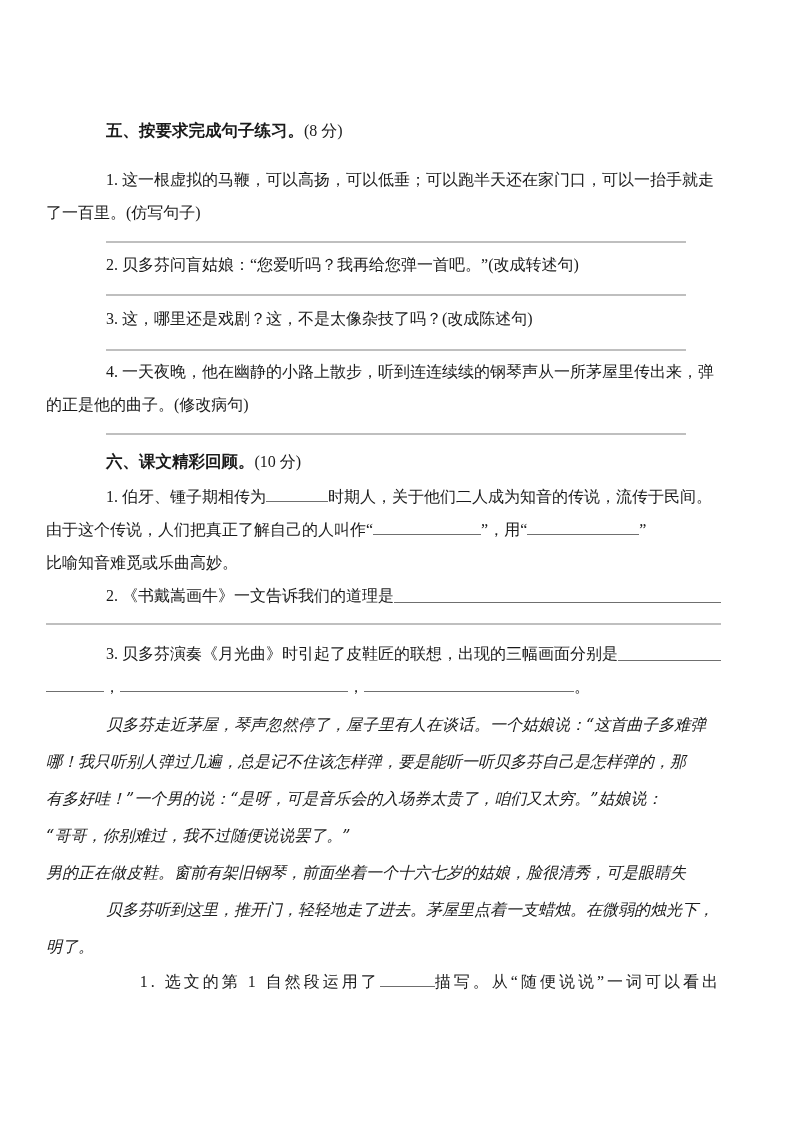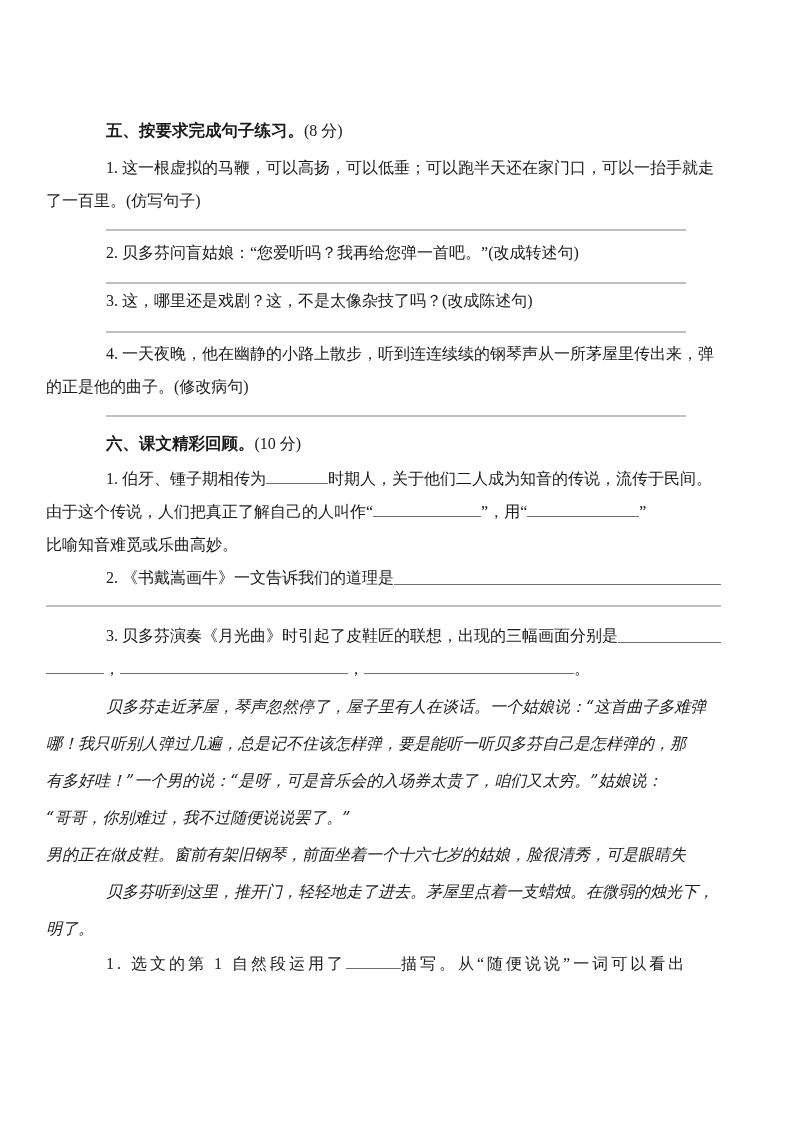--- a/index.html
+++ b/index.html
@@ -52,37 +52,37 @@
   }
   .fill-row{ display:flex; align-items:center; }
   .fill-row .grow{ flex:1 1 auto; }
   .kai{
     font-family:"DejaVu Serif","Liberation Serif",serif;
     font-style:italic;
     font-size:16px;
     line-height:37px;
     white-space:nowrap;
   }
-  .spaced{ letter-spacing:3px; }
+  .spaced{ letter-spacing:3px;text-align:right; }
 </style>
 </head>
 <body>
 
 <div class="page">
 
   <div class="heading indent"><span>五、按要求完成句子练习。</span><span class="score">(8 分)</span></div>
 
-  <div class="line indent" style="margin-top:2px;">1. 这一根虚拟的马鞭，可以高扬，可以低垂；可以跑半天还在家门口，可以一抬手就走</div>
+  <div class="line indent" style="margin-top:14px;">1. 这一根虚拟的马鞭，可以高扬，可以低垂；可以跑半天还在家门口，可以一抬手就走</div>
   <div class="line">了一百里。(仿写句子)</div>
   <div class="rule" style="margin-top:12px;"></div>
 
   <div class="line indent" style="margin-top:5px;">2. 贝多芬问盲姑娘：“您爱听吗？我再给您弹一首吧。”(改成转述句)</div>
   <div class="rule" style="margin-top:13px;"></div>
 
-  <div class="line indent" style="">3. 这，哪里还是戏剧？这，不是太像杂技了吗？(改成陈述句)</div>
+  <div class="line indent" style="margin-top:6px;">3. 这，哪里还是戏剧？这，不是太像杂技了吗？(改成陈述句)</div>
   <div class="rule" style="margin-top:14px;"></div>
 
   <div class="line indent" style="margin-top:4px;">4. 一天夜晚，他在幽静的小路上散步，听到连连续续的钢琴声从一所茅屋里传出来，弹</div>
   <div class="line">的正是他的曲子。(修改病句)</div>
   <div class="rule" style="margin-top:12px;"></div>
 
   <div class="heading indent" style="margin-top:8px;"><span>六、课文精彩回顾。</span><span class="score">(10 分)</span></div>
 
   <div class="line indent"><span>1. 伯牙、锺子期相传为</span><span class="blank" style="width:62px;"></span><span>时期人，关于他们二人成为知音的传说，流传于民间。</span></div>
   <div class="line"><span>由于这个传说，人们把真正了解自己的人叫作“</span><span class="blank" style="width:108px;"></span><span>”，用“</span><span class="blank" style="width:112px;"></span><span>”</span></div>

